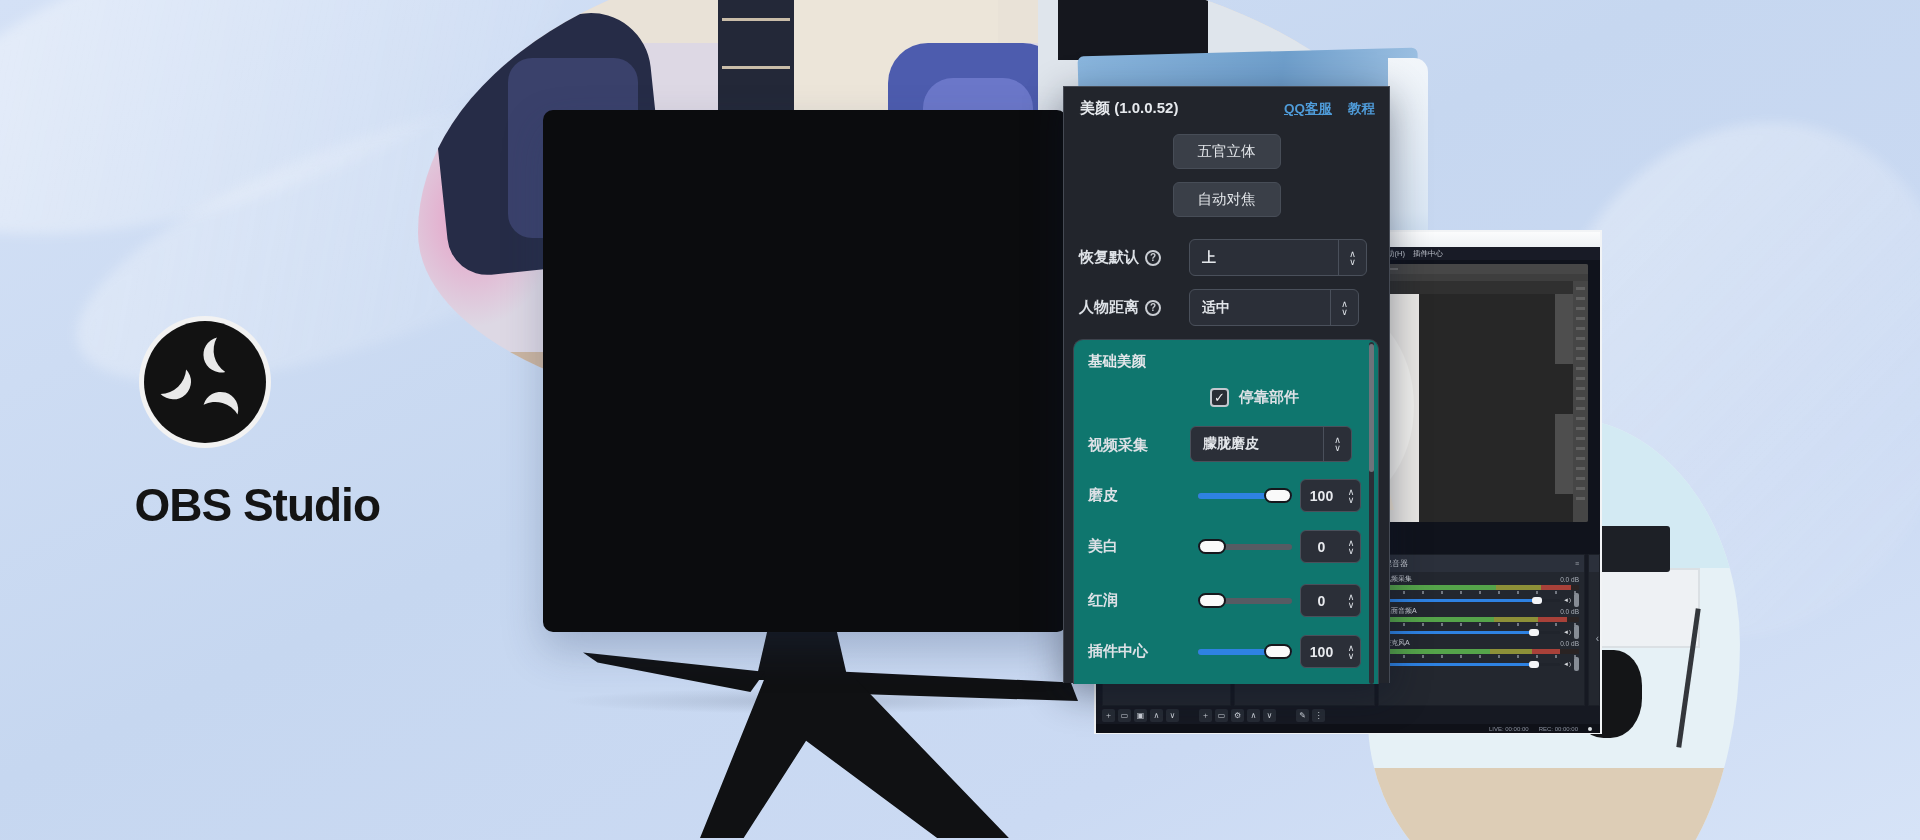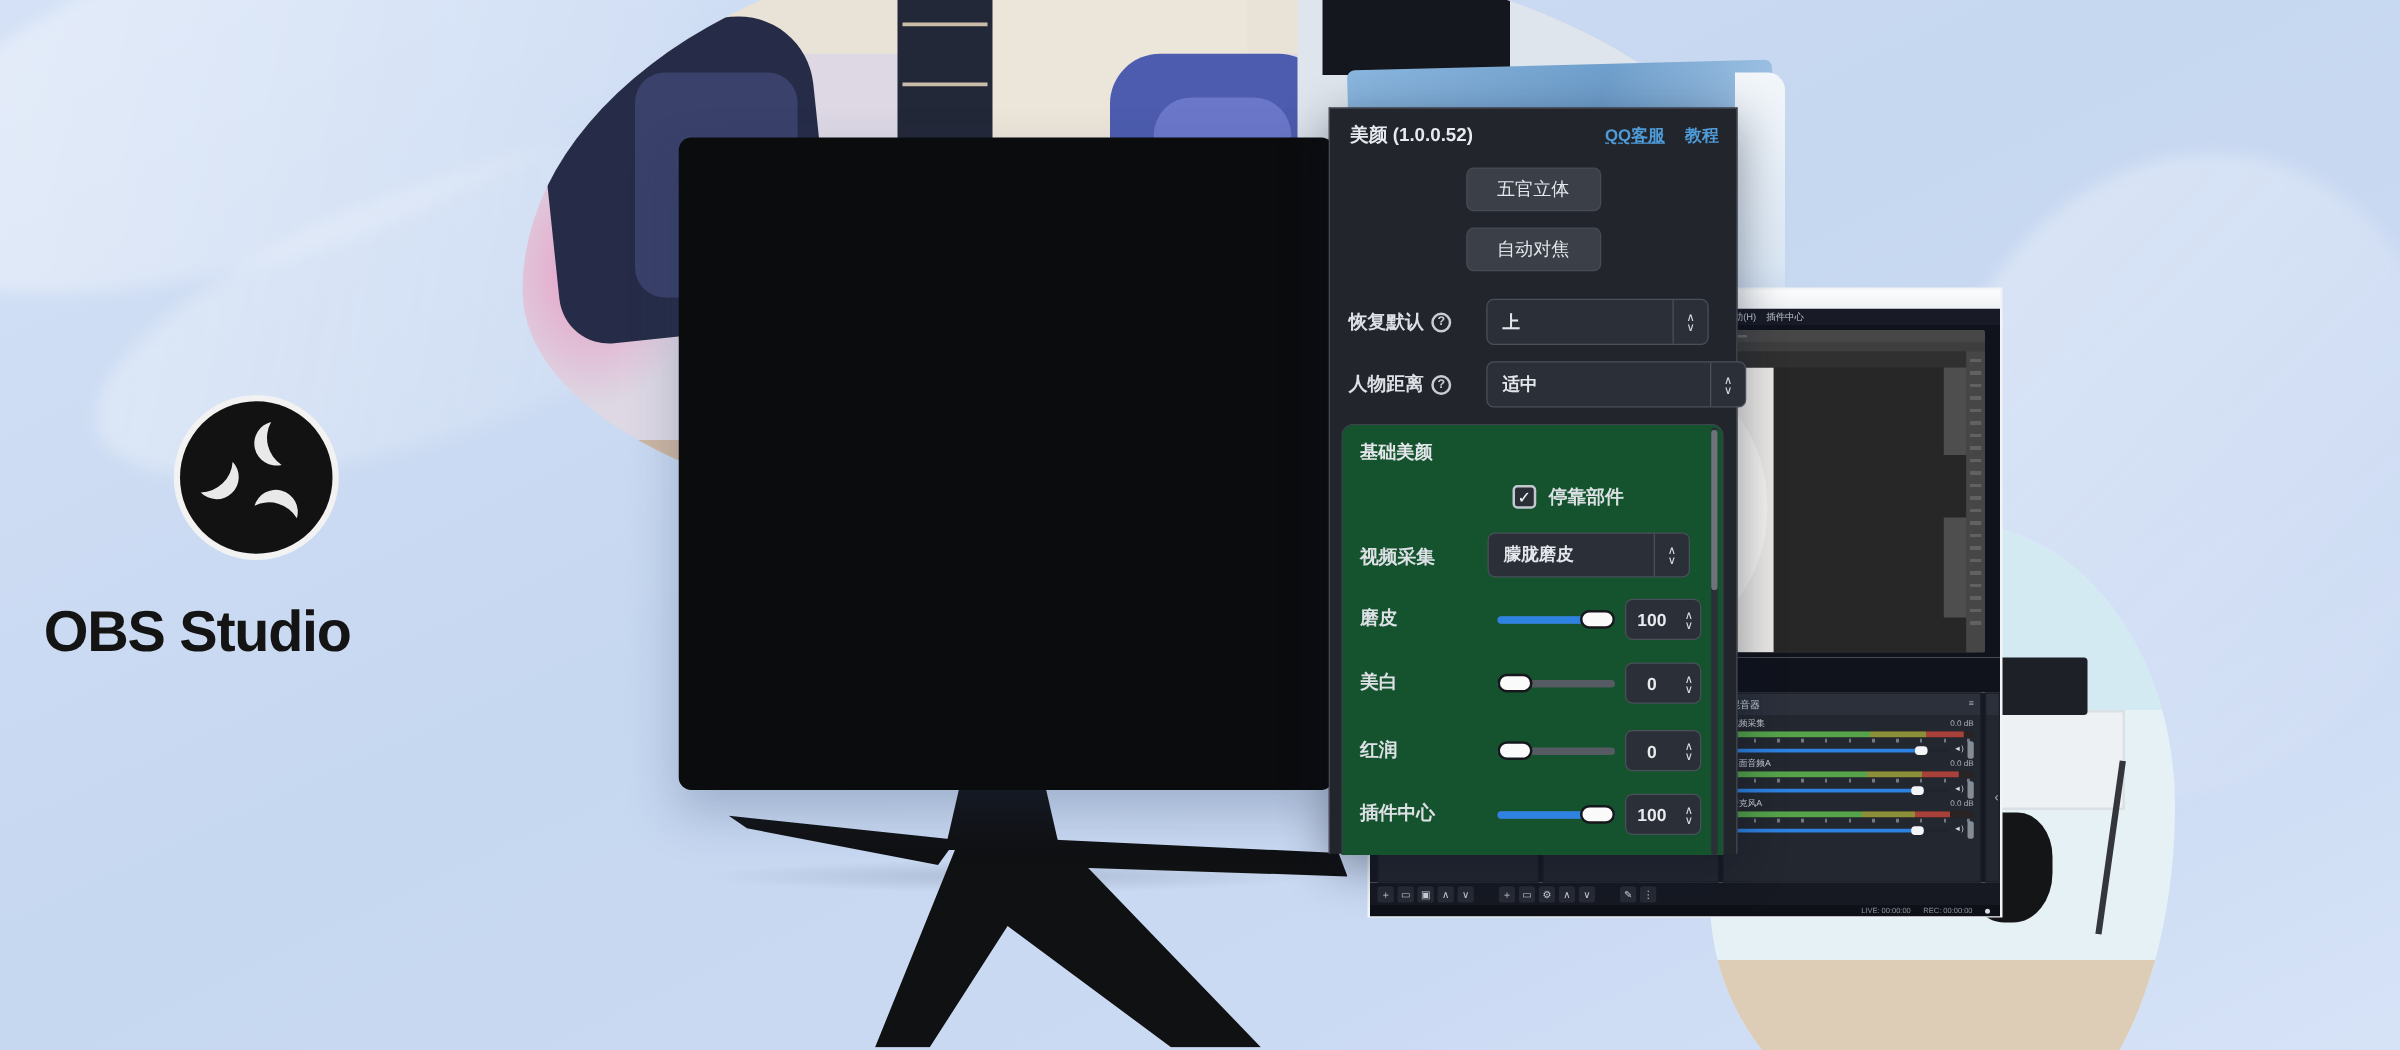--- a/index.html
+++ b/index.html
@@ -14,21 +14,21 @@
   .blob { position:absolute; overflow:hidden; }
   #blob-room { left:418px; top:-52px; width:980px; height:474px; background:#ddd8e4;
                border-radius:46% 54% 58% 42% / 60% 48% 52% 40%; }
   #blob-studio { left:1368px; top:418px; width:372px; height:500px; background:#e6f1f6;
                border-radius:50% 50% 42% 58% / 52% 48% 58% 42%; }
   #strip-blue { left:1078px; top:52px; width:340px; height:40px; background:linear-gradient(100deg,#8ab6de,#6f9fcc 60%,#9cc0e2); transform:rotate(-1.5deg); border-radius:6px; }
   #sliver-right { left:1388px; top:58px; width:40px; height:380px; border-radius:0 14px 14px 0;
                background:linear-gradient(180deg,#f2f6fa 0%,#dce8f5 40%,#8fb6dd 75%,#c7daf0 100%); }
 
   
-  #brand-title { left:35px; top:478px; width:345px; text-align:left; font-size:46px; font-weight:bold; letter-spacing:-1px; color:#141414; }
+  #brand-title { left:35px; top:478px; width:345px; text-align:right; font-size:46px; font-weight:bold; letter-spacing:-1px; color:#141414; }
 
   
   #monitor { left:543px; top:110px; width:524px; height:522px; background:#0b0c0e; border-radius:10px; box-shadow:0 18px 40px rgba(40,60,100,.25); }
   #monitor-shadow { left:560px; top:688px; width:500px; height:26px; background:radial-gradient(ellipse at center, rgba(30,40,60,.16), rgba(0,0,0,0) 70%); }
   .stand { position:absolute; background:#101113; }
 
   
   #obs-window { left:551px; top:120px; width:508px; height:504px; background:#f2f4f6; padding:2px; }
   #obs-titlebar { height:15px; background:linear-gradient(#fbfcfd,#eef1f4); display:flex; align-items:center; gap:5px; padding:0 6px; }
   #obs-titlebar .logo-dot { width:9px; height:9px; border-radius:50%; background:#111; flex:0 0 auto; }
@@ -112,21 +112,21 @@
   .bp-btn { position:absolute; left:50%; transform:translateX(-50%); width:108px; height:35px; background:#3a3f48; border:1px solid #474d57;
             border-radius:6px; color:#e3e6ea; font-size:14.5px; display:flex; align-items:center; justify-content:center; }
   .bp-row { position:absolute; left:15px; right:14px; height:37px; display:flex; align-items:center; }
   .bp-label { font-size:15px; font-weight:bold; color:#dde1e6; }
   .help { width:16px; height:16px; border:2px solid #c9cdd3; border-radius:50%; color:#c9cdd3; font-size:10px; font-weight:bold;
           display:inline-flex; align-items:center; justify-content:center; margin-left:6px; }
   .bp-select { position:absolute; height:37px; background:#2b2f38; border:1px solid #4a505b; border-radius:6px; display:flex; align-items:stretch; }
   .bp-select .val { flex:1; display:flex; align-items:center; padding-left:12px; font-size:14px; font-weight:bold; color:#e3e6ea; }
   .spin { width:28px; border-left:1px solid #4a505b; display:flex; flex-direction:column; align-items:center; justify-content:center; }
   .spin span { font-size:9px; line-height:8px; color:#dfe3e8; }
-  #bp-section { position:absolute; left:9px; top:252px; width:306px; height:345px; background:#14532d; border:1px solid #3e434d; border-bottom:none; border-radius:10px 10px 0 0; }
+  #bp-section { position:absolute; left:9px; top:252px; width:306px; height:345px; background:#0f766e; border:1px solid #3e434d; border-bottom:none; border-radius:10px 10px 0 0; }
   #bp-section .sec-title { position:absolute; left:14px; top:12px; font-size:14.5px; font-weight:bold; color:#e3e6ea; }
   #bp-check { position:absolute; left:136px; top:48px; display:flex; align-items:center; gap:10px; }
   .checkbox { width:19px; height:19px; background:#2a2e36; border:2px solid #c3c7ce; border-radius:4px; color:#f2f3f5; font-size:13px; font-weight:bold;
               display:flex; align-items:center; justify-content:center; }
   .sl-row { position:absolute; left:0; width:100%; height:34px; }
   .sl-row .bp-label { position:absolute; left:14px; top:50%; transform:translateY(-50%); }
   .sl { position:absolute; left:124px; top:10px; width:94px; height:15px; }
   .sl-track { position:absolute; left:0; top:5px; width:94px; height:6px; background:#565b63; border-radius:3px; }
   .sl-fill { position:absolute; left:0; top:5px; height:6px; background:#2e82e2; border-radius:3px; }
   .sl-handle { position:absolute; top:0; width:28px; height:15px; background:#fafafa; border:2px solid #15171c; border-radius:8px; }
@@ -449,21 +449,21 @@
     <span class="spin">
         <span>∧</span>
         <span>∨</span>
       </span>
   </div>
 
   <div class="bp-row" style="top:202px;">
     <span class="bp-label">人物距离</span>
     <span class="help">?</span>
   </div>
-  <div class="bp-select" style="left:125px;top:202px;width:208px;">
+  <div class="bp-select" style="left:125px;top:202px;width:170px;">
     <span class="val">适中</span>
     <span class="spin">
         <span>∧</span>
         <span>∨</span>
       </span>
   </div>
 
   <div id="bp-section">
     <span class="sec-title">基础美颜</span>
 

